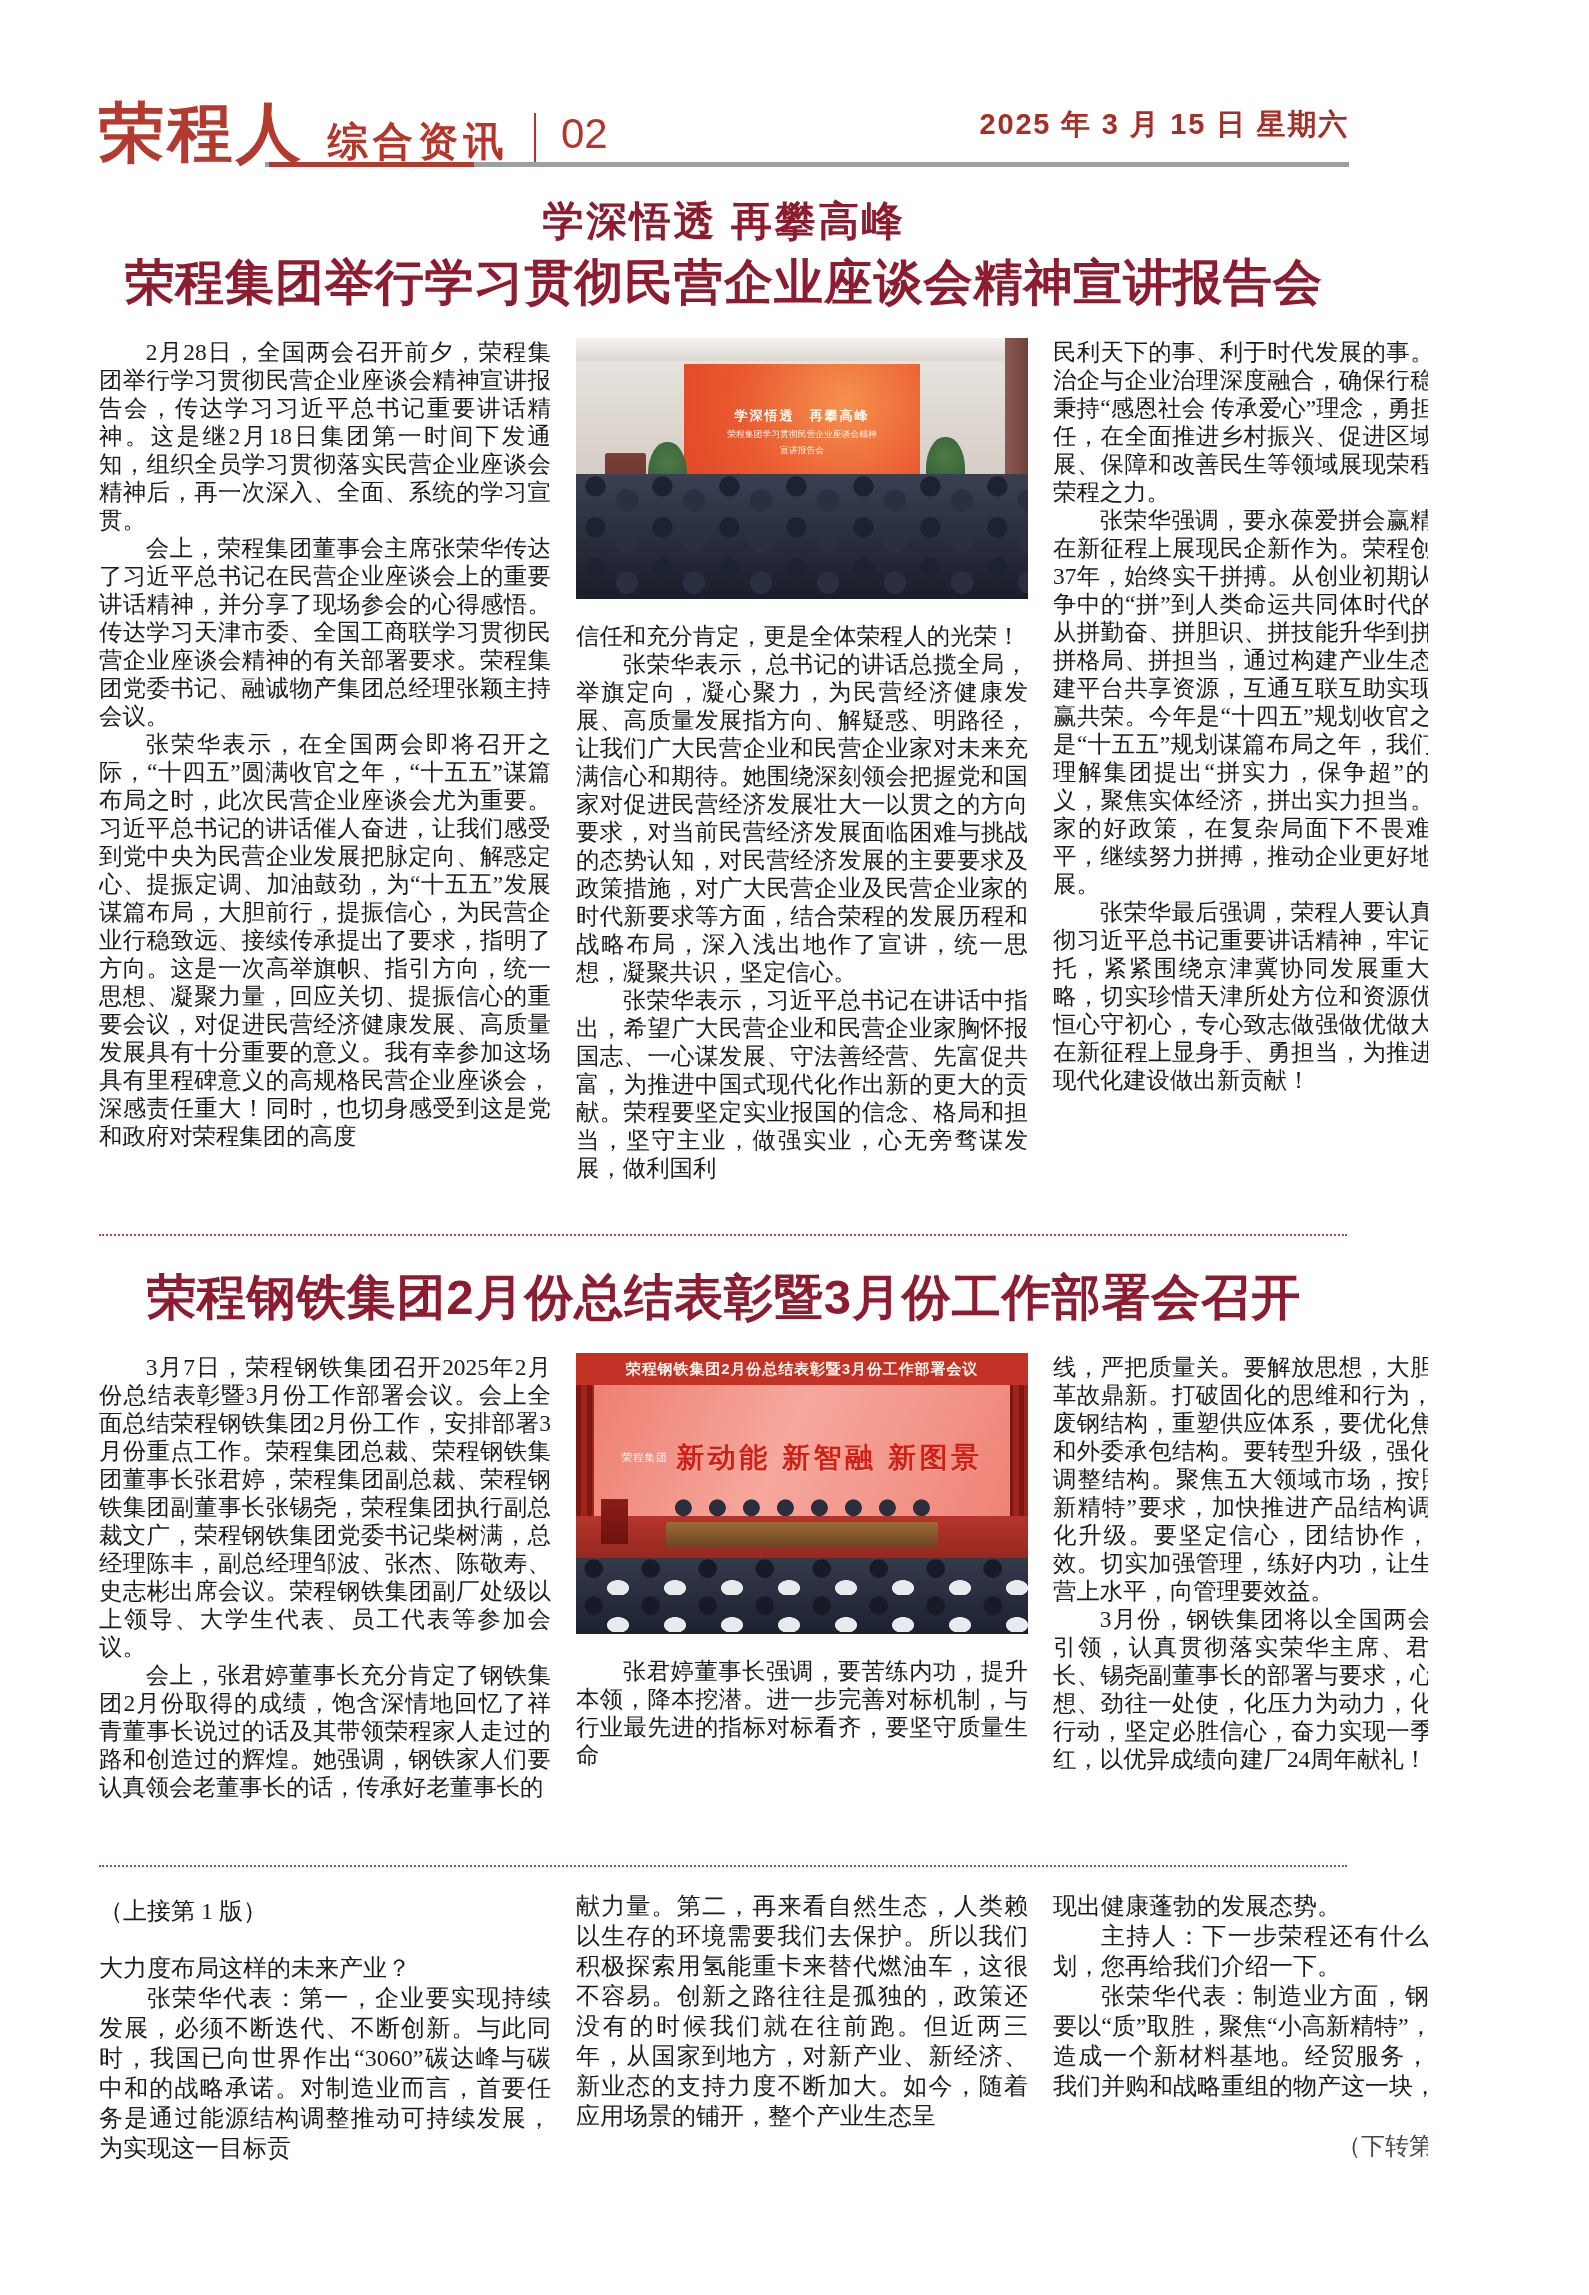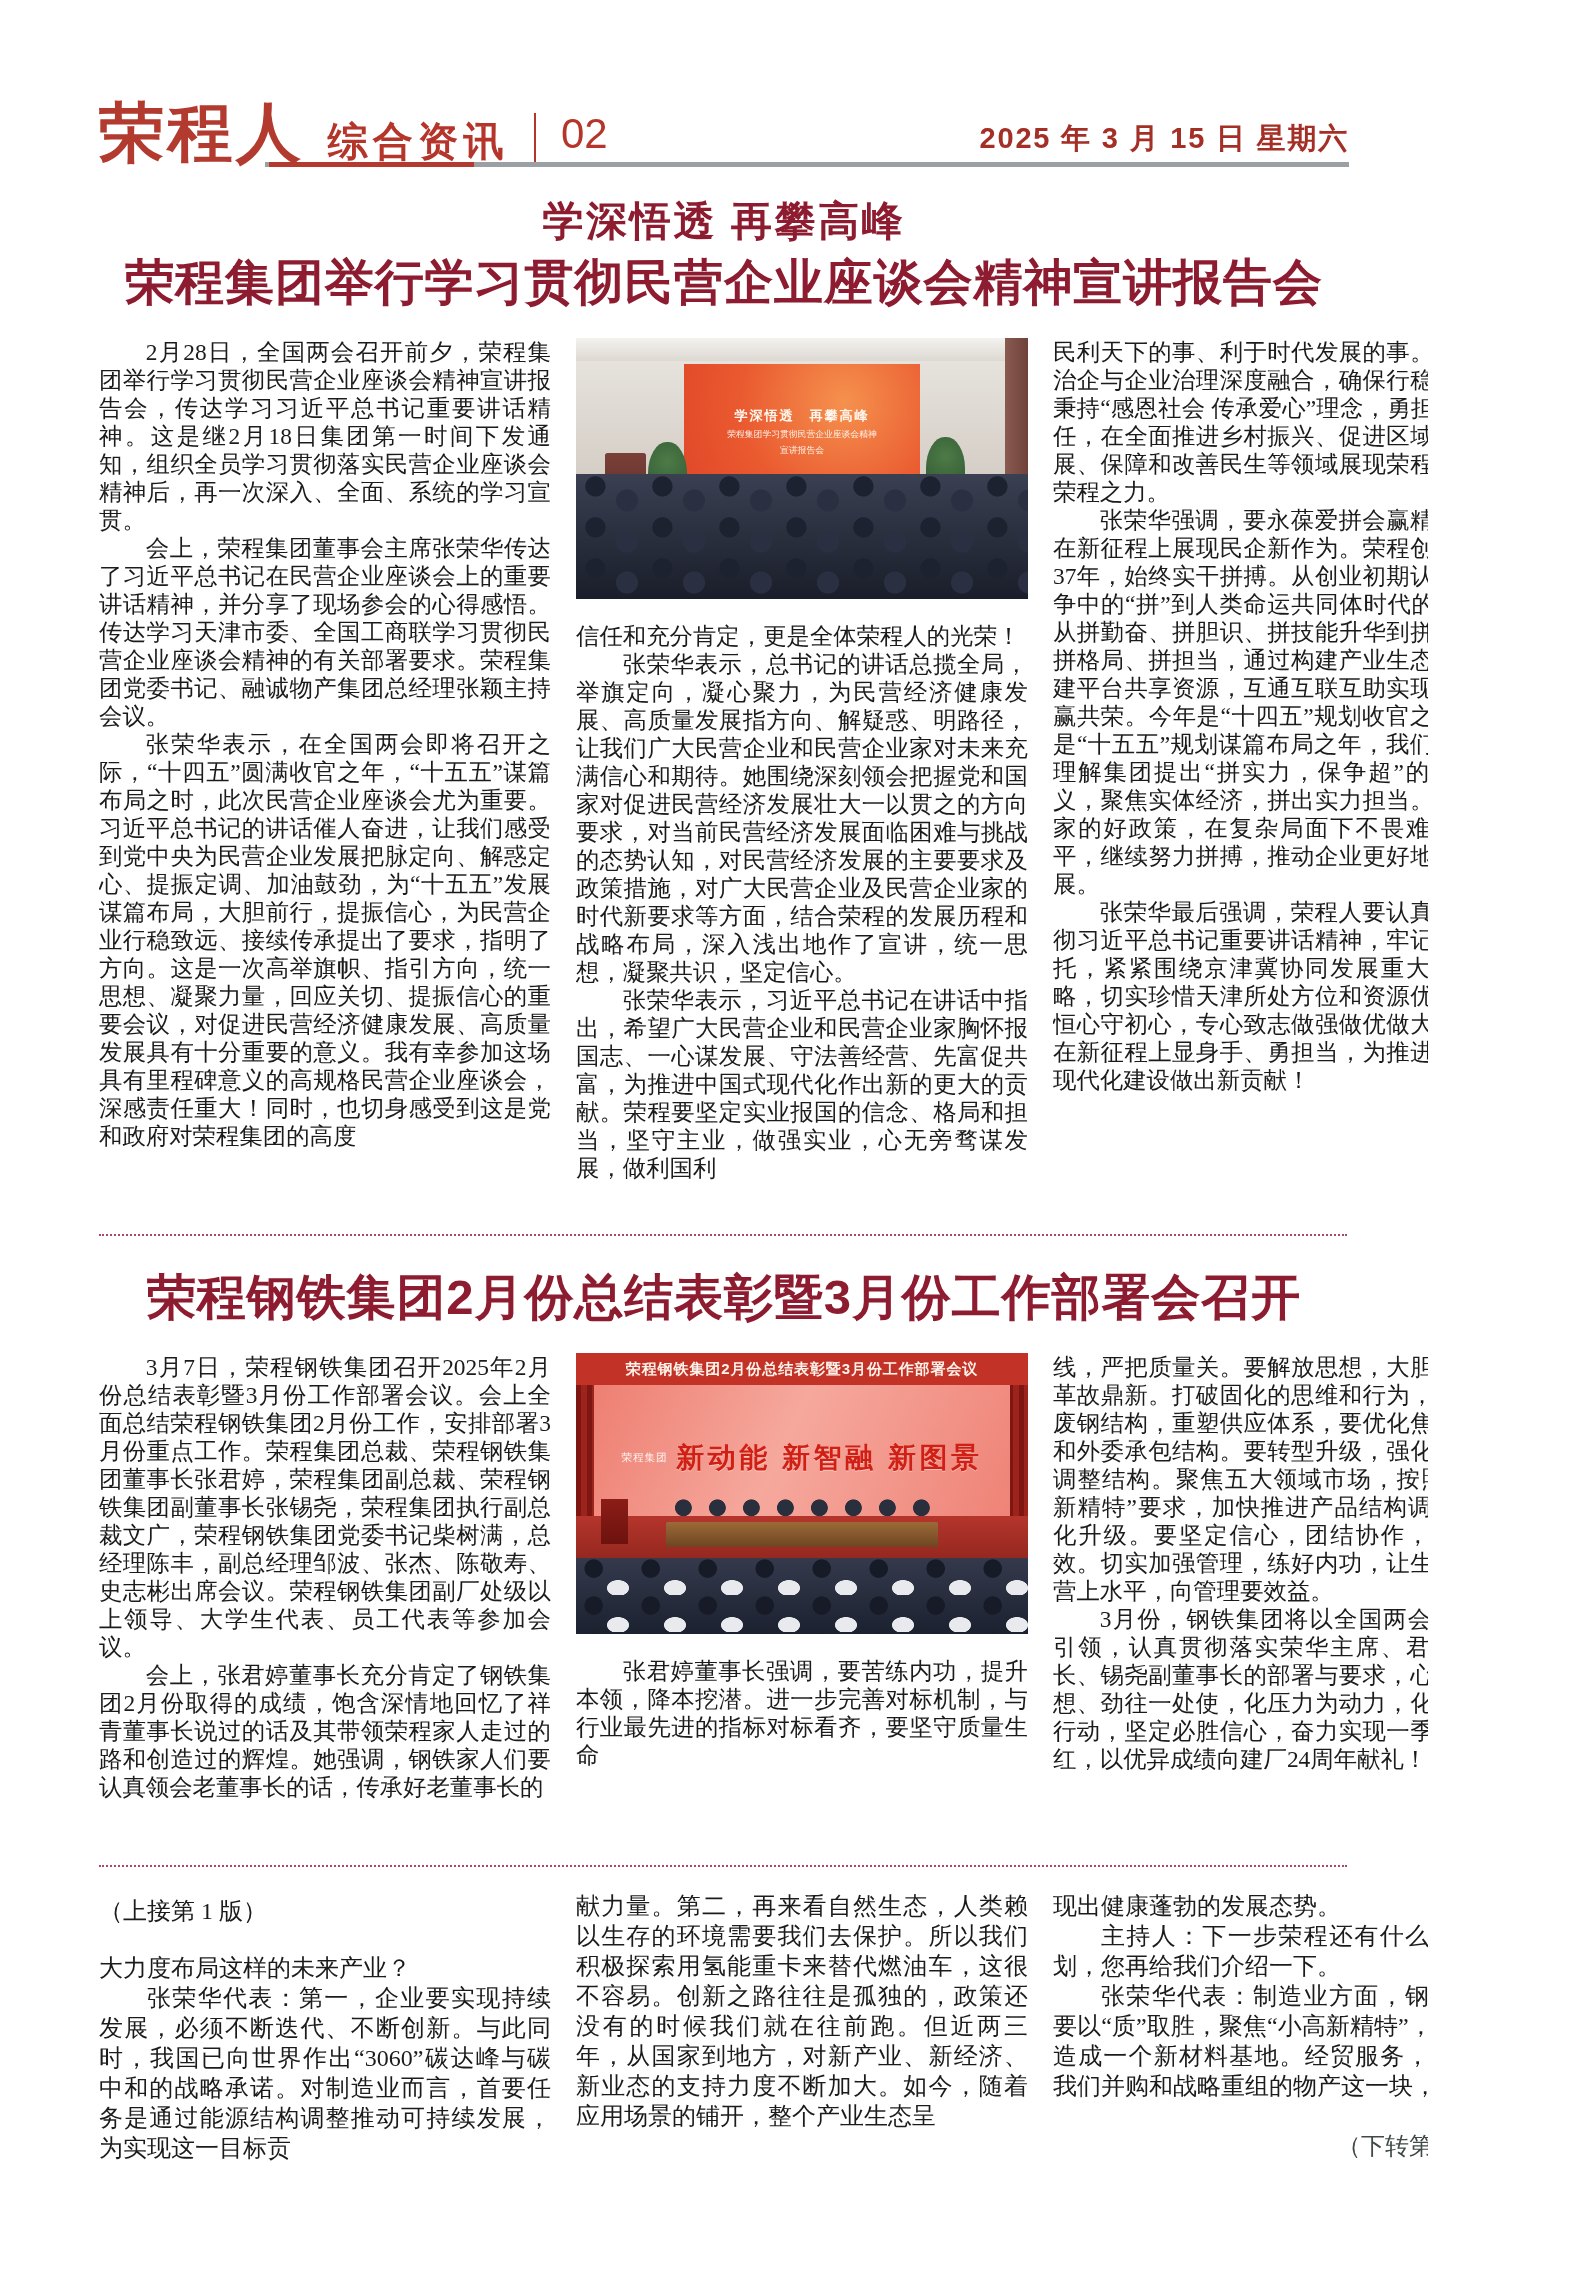--- a/index.html
+++ b/index.html
@@ -11,21 +11,21 @@
             display:flex;justify-content:space-between;align-items:flex-end;}
   .mast-left{display:flex;align-items:flex-end;gap:23px;}
   .logo{font-family:"Liberation Serif","DejaVu Serif",serif;font-weight:700;
         font-size:65px;line-height:65px;color:#b23a2e;letter-spacing:3.5px;}
   .section-label{font-family:"Liberation Sans","DejaVu Sans",sans-serif;font-weight:700;
         font-size:40px;line-height:44px;color:#b5352a;letter-spacing:5.3px;padding-bottom:3.5px;}
   .vline{width:2.6px;height:51px;background:#b5352a;margin:0 1.8px 1.8px 1.8px;}
   .pageno{font-family:"Liberation Sans","DejaVu Sans",sans-serif;font-weight:400;
         font-size:42px;line-height:46px;color:#b5352a;padding-bottom:9px;}
   .date{font-family:"Liberation Sans","DejaVu Sans",sans-serif;font-weight:700;
-        font-size:29px;color:#a42f26;padding-bottom:7px;letter-spacing:1.8px;}
+        font-size:29px;color:#a42f26;padding-bottom:21px;letter-spacing:1.8px;}
   .header-rule{position:absolute;left:265px;right:79px;top:162px;height:5.3px;background:#9aa0a4;}
   .header-rule .red-seg{position:absolute;left:3.5px;top:0;width:205px;height:5.3px;background:#b23a2e;}
 
   
   .a1-head{position:absolute;left:99px;right:79px;top:196px;text-align:center;
            font-family:"Liberation Sans","DejaVu Sans",sans-serif;color:#8e1c30;}
   .a1-head .t1{font-size:41px;font-weight:900;letter-spacing:2.6px;line-height:51px;}
   .a1-head .t2{font-size:49px;font-weight:900;letter-spacing:0.9px;line-height:62px;margin-top:3.5px;}
   .a2-head{position:absolute;left:99px;right:79px;top:1266px;text-align:center;
            font-family:"Liberation Sans","DejaVu Sans",sans-serif;color:#8e1c30;

